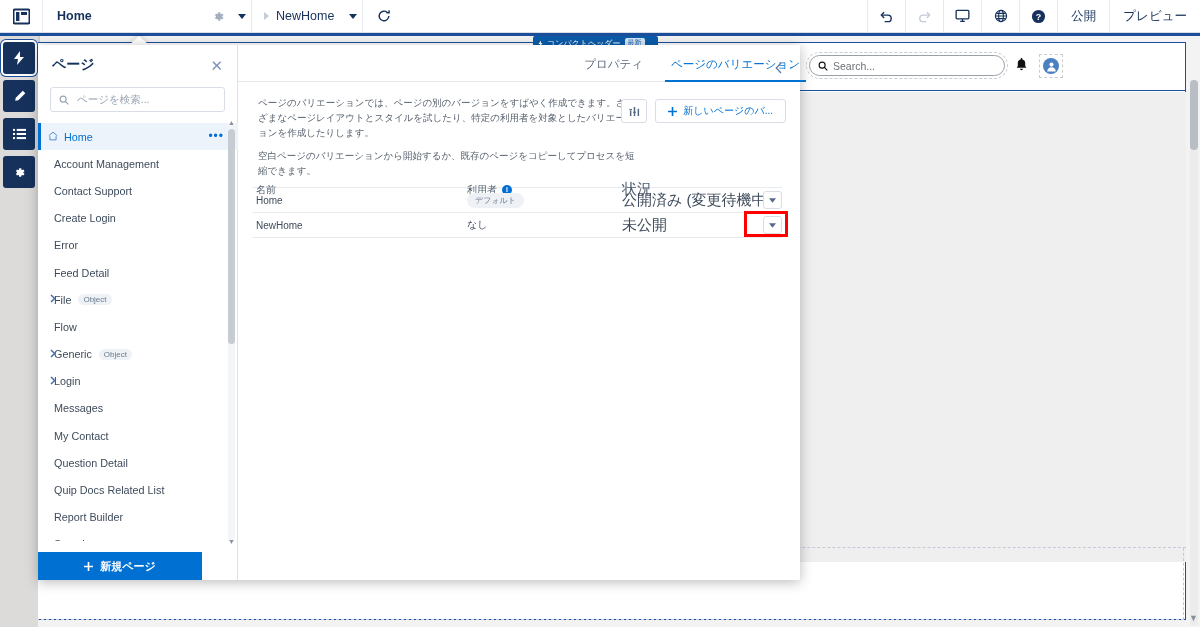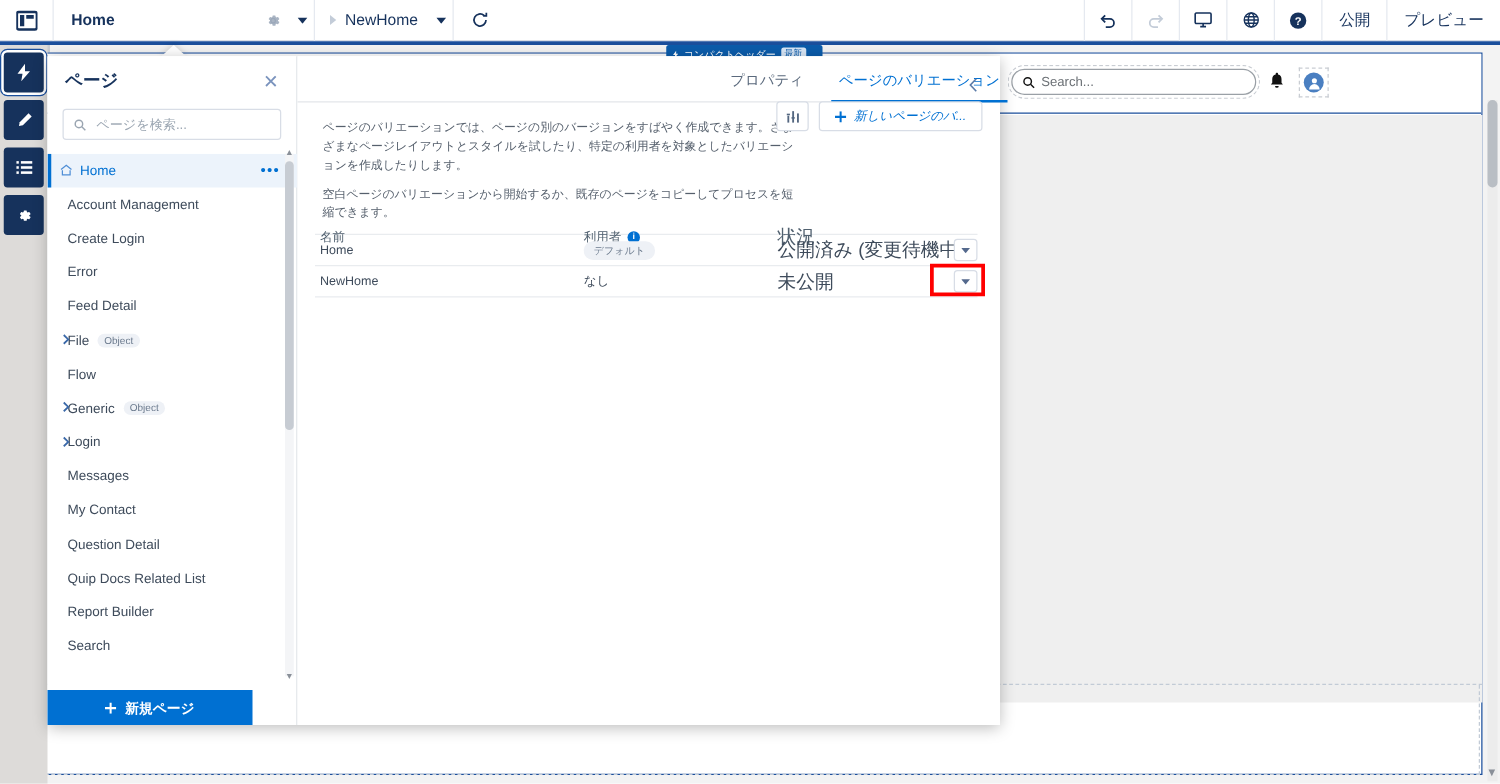--- a/index.html
+++ b/index.html
@@ -239,21 +239,21 @@
     height: 2px; background: #0070d2;
   }
   .collapse-ic {
     position: absolute; right: 18px; bottom: 7px; color: #5b7ba8; font-size: 13px;
   }
   .desc {
     position: absolute; left: 20px; top: 50px; width: 380px;
     font-size: 9.5px; color: #56606d; line-height: 15px;
   }
   .desc p + p { margin-top: 8px; }
-  .act-row { position: absolute; right: 14px; top: 36px; display: flex; gap: 8px; align-items: flex-end; font-style: italic; }
+  .act-row { position: absolute; right: 14px; top: 54px; display: flex; gap: 8px; align-items: flex-end; }
   .icon-btn {
     width: 26px; height: 24px; border: 1px solid #d8dde6; border-radius: 3px;
     display: flex; align-items: center; justify-content: center; color: #546780; background: #fff;
   }
   .new-var-btn {
     height: 24px; border: 1px solid #d8dde6; border-radius: 3px; background: #fff;
     color: #0070d2; font-size: 10px; display: flex; align-items: center; gap: 6px;
     padding: 0 12px;
   }
 
@@ -491,20 +491,23 @@
               <svg width="10" height="10" viewBox="0 0 12 12" fill="none" stroke="#4f8ed6" stroke-width="1.2">
                 <path d="M1 5.6L6 1.4l5 4.2"></path>
                 <path d="M2.3 6.2v4.4h7.4V6.2"></path>
               </svg>
             </span>
             <span>Home</span>
             <span class="more">•••</span>
           </div>
           <div class="pg-item">
             <span>Account Management</span>
+          </div>
+          <div class="pg-item">
+            <span>Contact Support</span>
           </div>
           <div class="pg-item">
             <span>Create Login</span>
           </div>
           <div class="pg-item">
             <span>Error</span>
           </div>
           <div class="pg-item">
             <span>Feed Detail</span>
           </div>

